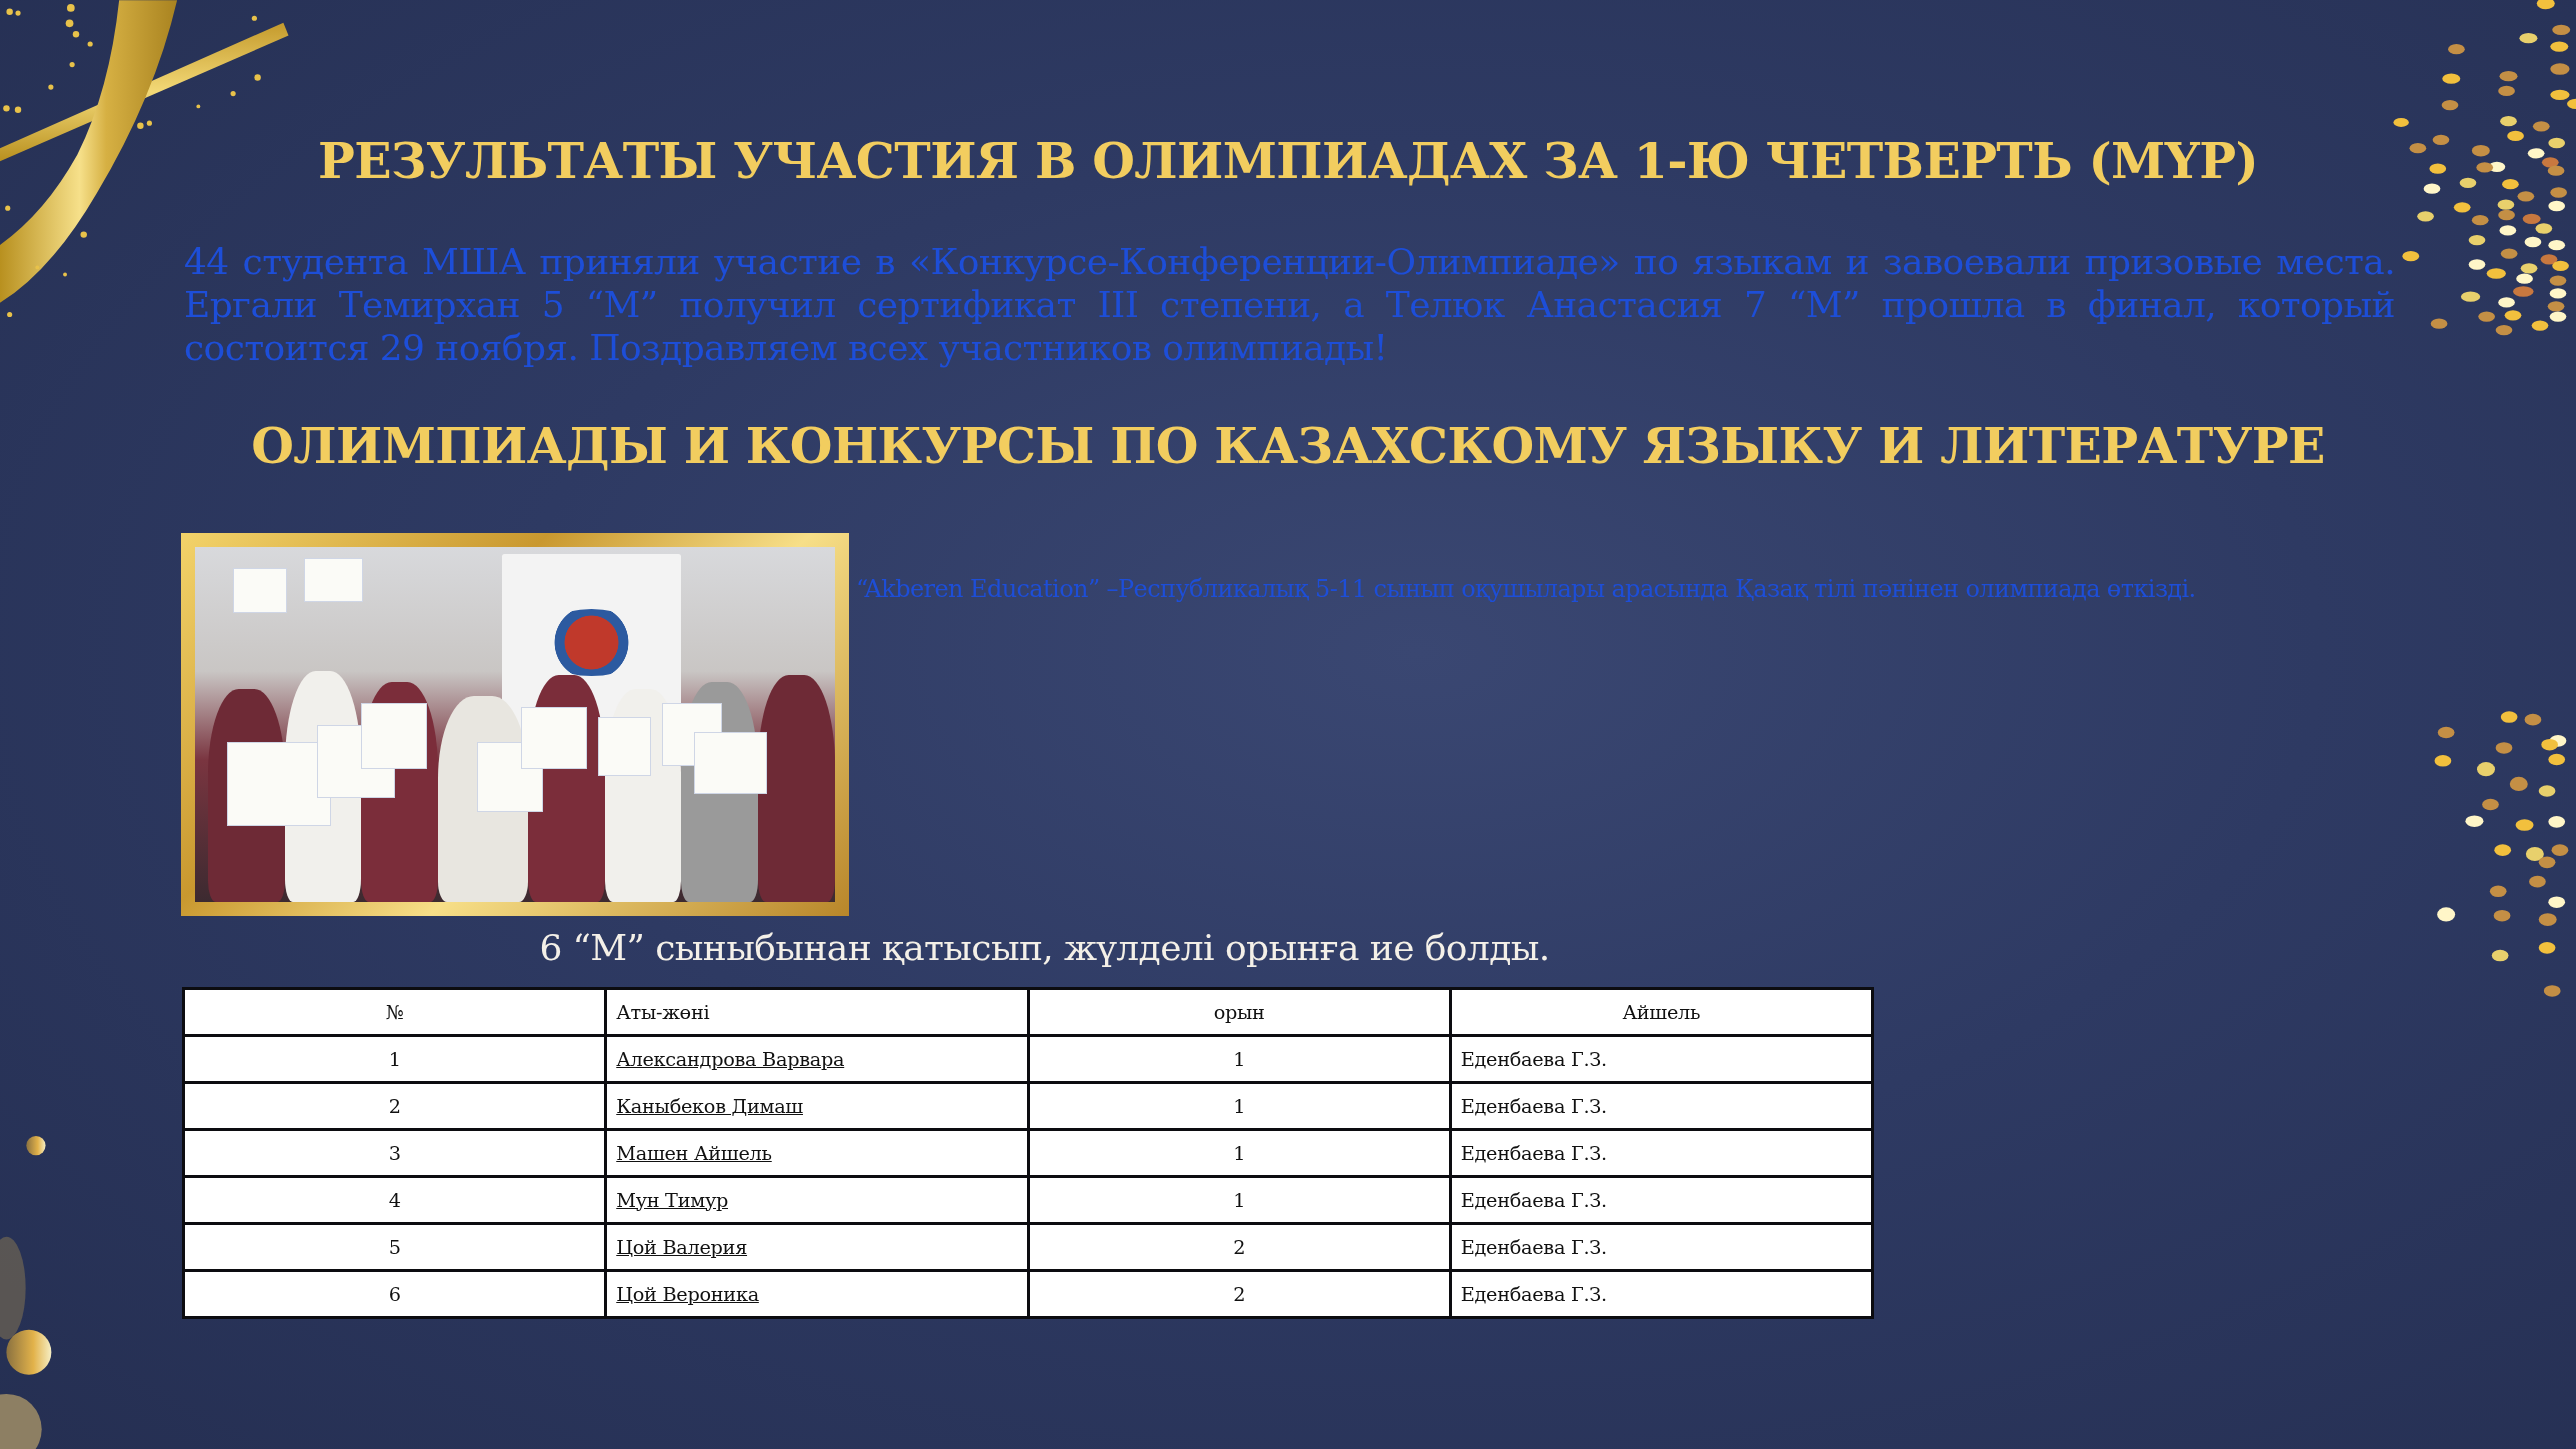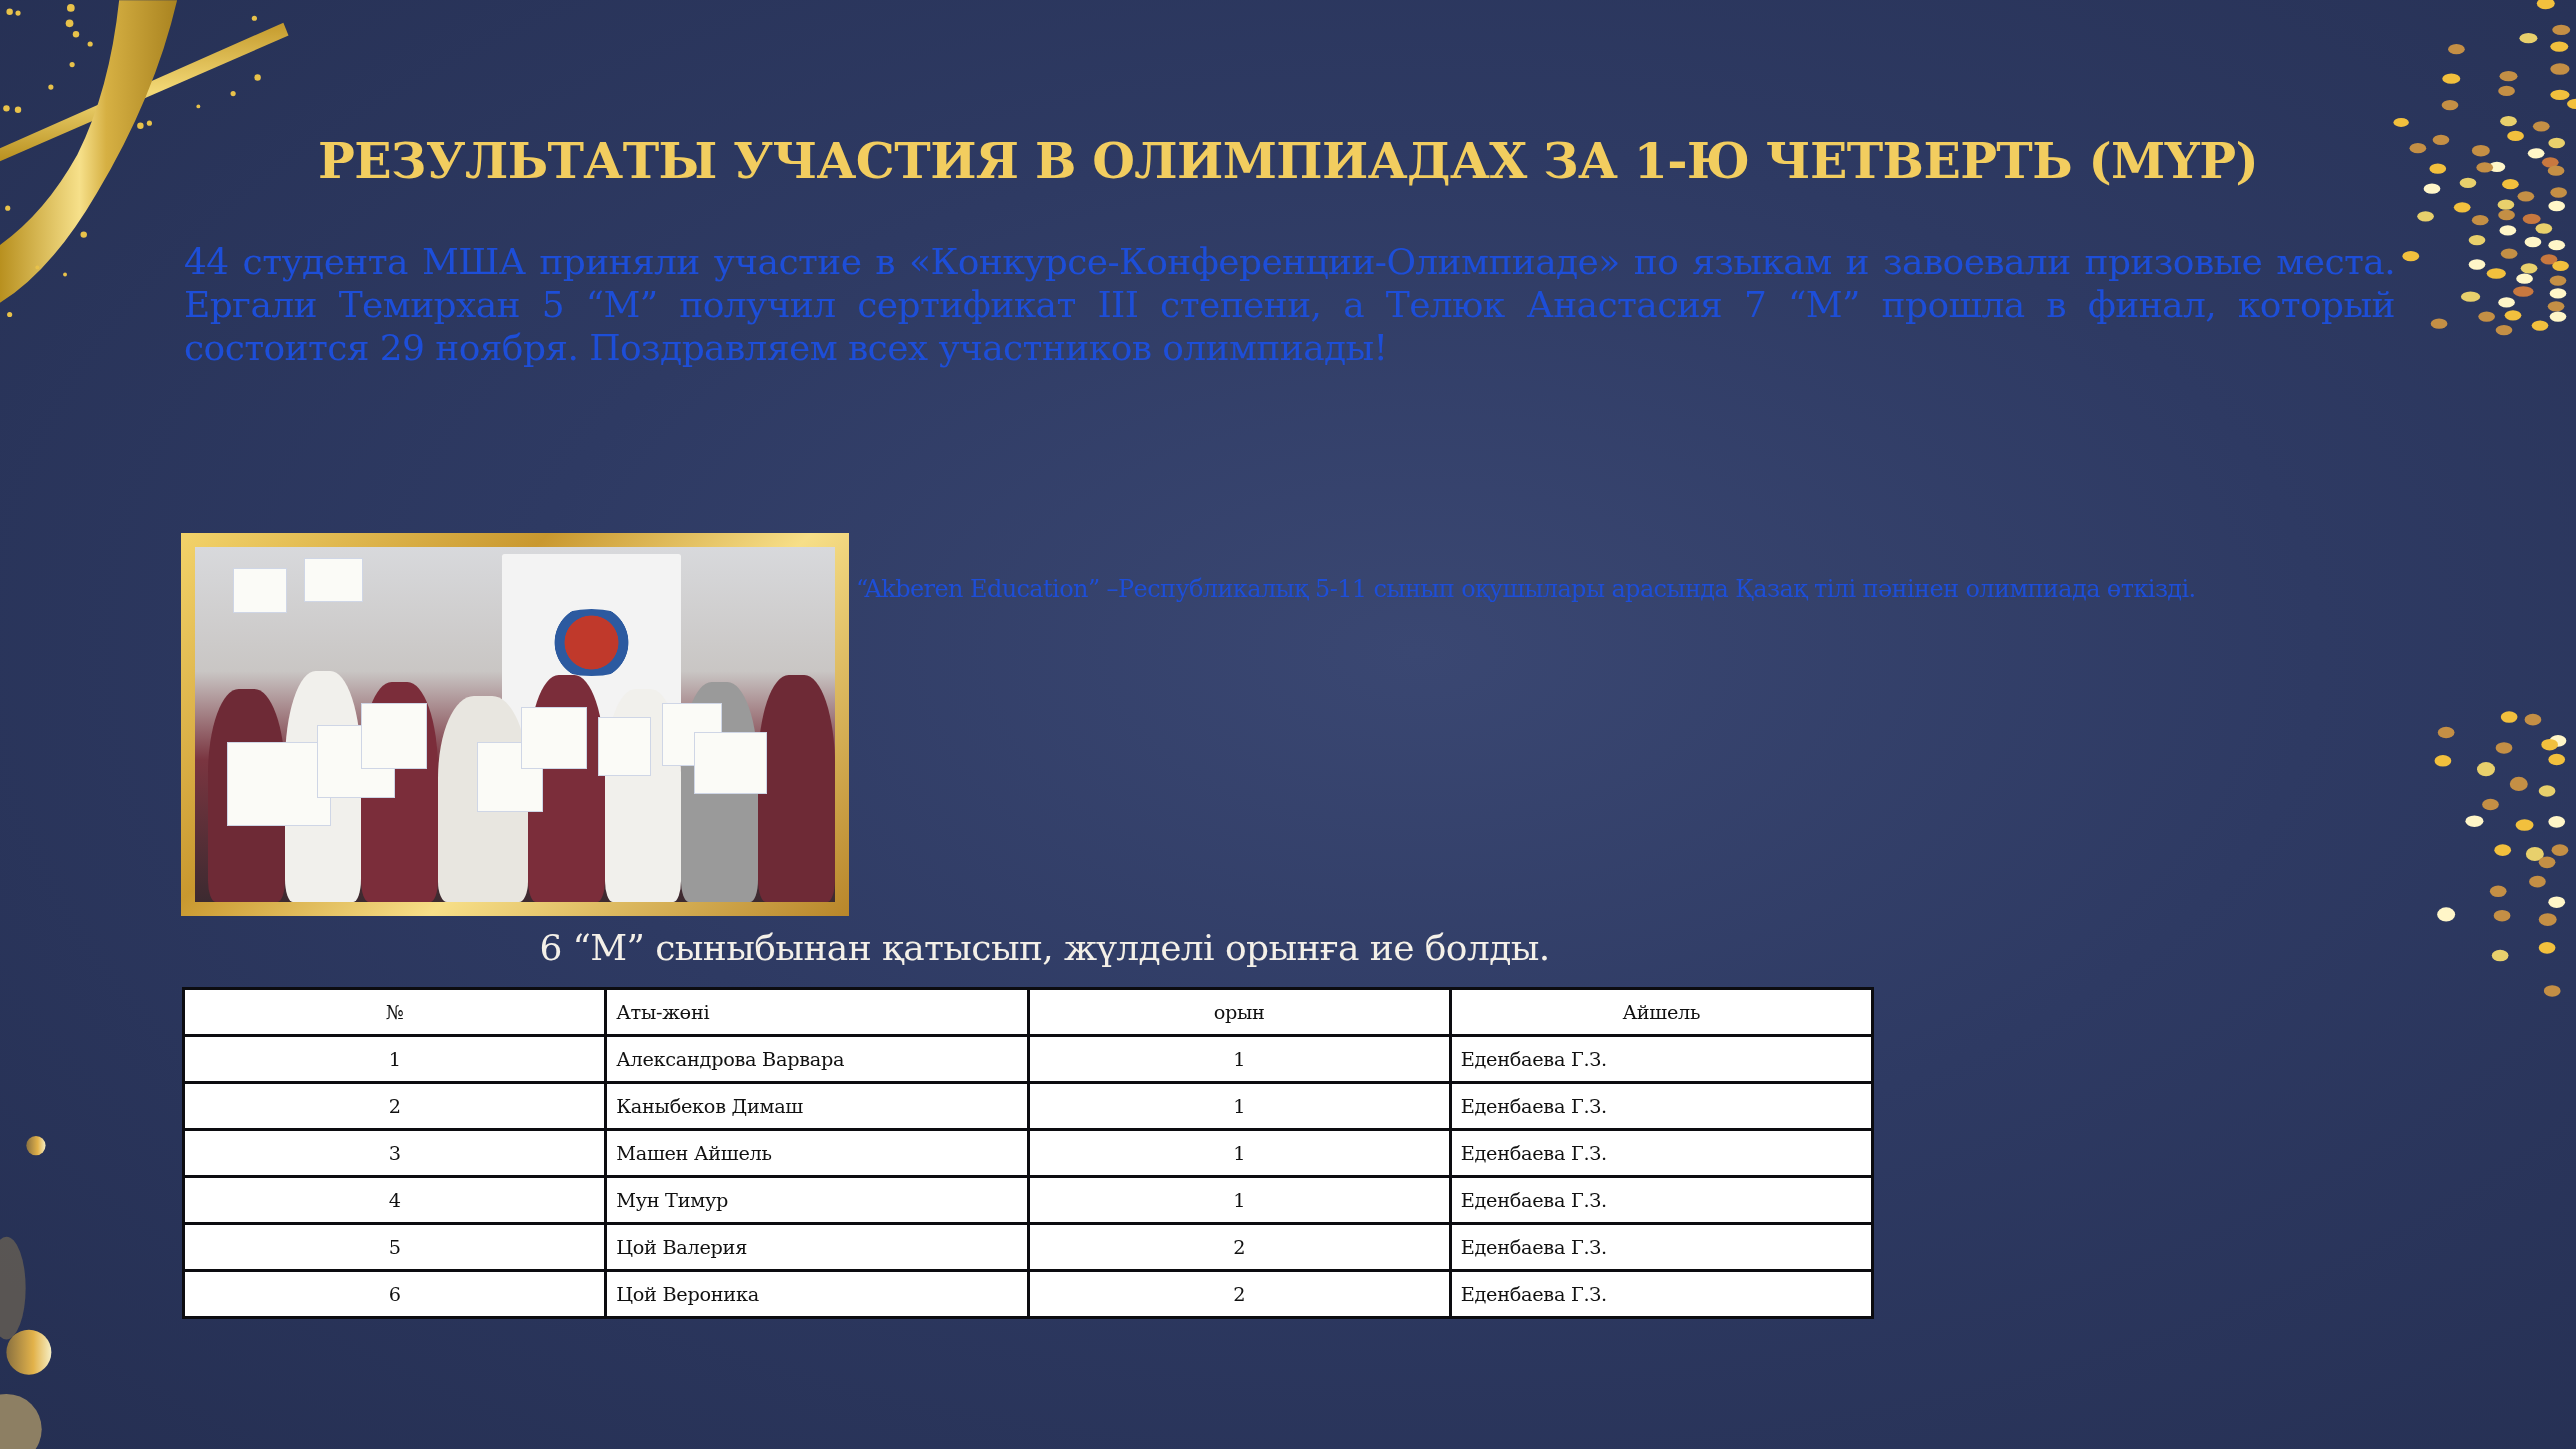--- a/index.html
+++ b/index.html
@@ -26,21 +26,21 @@
   .photo .banner .logo { position:absolute; left:18%; top:30%; width:64%; height:36%; border-radius:50%;
     background:radial-gradient(circle,#c0392b 0%,#c0392b 40%,#2c5aa0 41%,#2c5aa0 55%,#f3f3f3 56%); }
   .photo .kid { position:absolute; border-radius:40% 40% 10% 10%; }
   .photo .cert { position:absolute; background:#fbfbf7; border:1.3px solid #cfd6e6; }
   .table-wrap { position:absolute; left:182px; top:987px; width:1692px; }
   table { width:100%; border-collapse:collapse; background:#ffffff; table-layout:fixed; }
   td, th { border:3.2px solid #0c0c10; height:44px; font-family:"DejaVu Serif", serif; font-size:19.3px;
     font-weight:normal; color:#111; padding:0 9px; letter-spacing:-0.3px; }
   th.c, td.c { text-align:center; }
   th.l, td.l { text-align:left; }
-  td.name span { }
+  td.name span { text-decoration:underline; }
   .ribbon { position:absolute; left:0; top:0; width:322px; height:361px; }
   .dots { position:absolute; right:0; top:0; width:270px; height:1159px; }
   .bl-deco { position:absolute; left:0; top:1095px; width:77px; height:354px; }
 </style>
 </head>
 <body>
 
 <div class="slide">
 
   <svg class="ribbon" viewBox="0 0 500 560">
@@ -191,20 +191,21 @@
     <circle cx="56" cy="78" r="15" fill="url(#g3)"></circle>
     <ellipse cx="10" cy="300" rx="30" ry="80" fill="#8c7a52" opacity="0.5"></ellipse>
     <circle cx="45" cy="400" r="35" fill="url(#g3)"></circle>
     <circle cx="10" cy="520" r="55" fill="#a89468" opacity="0.8"></circle>
   </svg>
 
   <div class="title t1">РЕЗУЛЬТАТЫ УЧАСТИЯ В ОЛИМПИАДАХ ЗА 1-Ю ЧЕТВЕРТЬ (МҮР)</div>
 
   <p class="para intro" style="margin:0">44 студента МША приняли участие в «Конкурсе-Конференции-Олимпиаде» по языкам и завоевали призовые места. Ергали Темирхан 5 “М” получил сертификат III степени, а Телюк Анастасия 7 “М” прошла в финал, который состоится 29 ноября. Поздравляем всех участников олимпиады!</p>
 
+  <div class="title t2">ОЛИМПИАДЫ И КОНКУРСЫ ПО КАЗАХСКОМУ ЯЗЫКУ И ЛИТЕРАТУРЕ</div>
 
   <div class="photo-frame">
     <div class="photo">
       <div class="banner">
           <div class="logo"></div>
         </div>
       <div class="kid" style="left:2%;top:40%;width:12%;height:60%;background:#6e2a36"></div>
       <div class="kid" style="left:14%;top:35%;width:12%;height:65%;background:#f1f0ec"></div>
       <div class="kid" style="left:26%;top:38%;width:12%;height:62%;background:#7b2d3a"></div>
       <div class="kid" style="left:38%;top:42%;width:14%;height:58%;background:#e8e6e0"></div>

